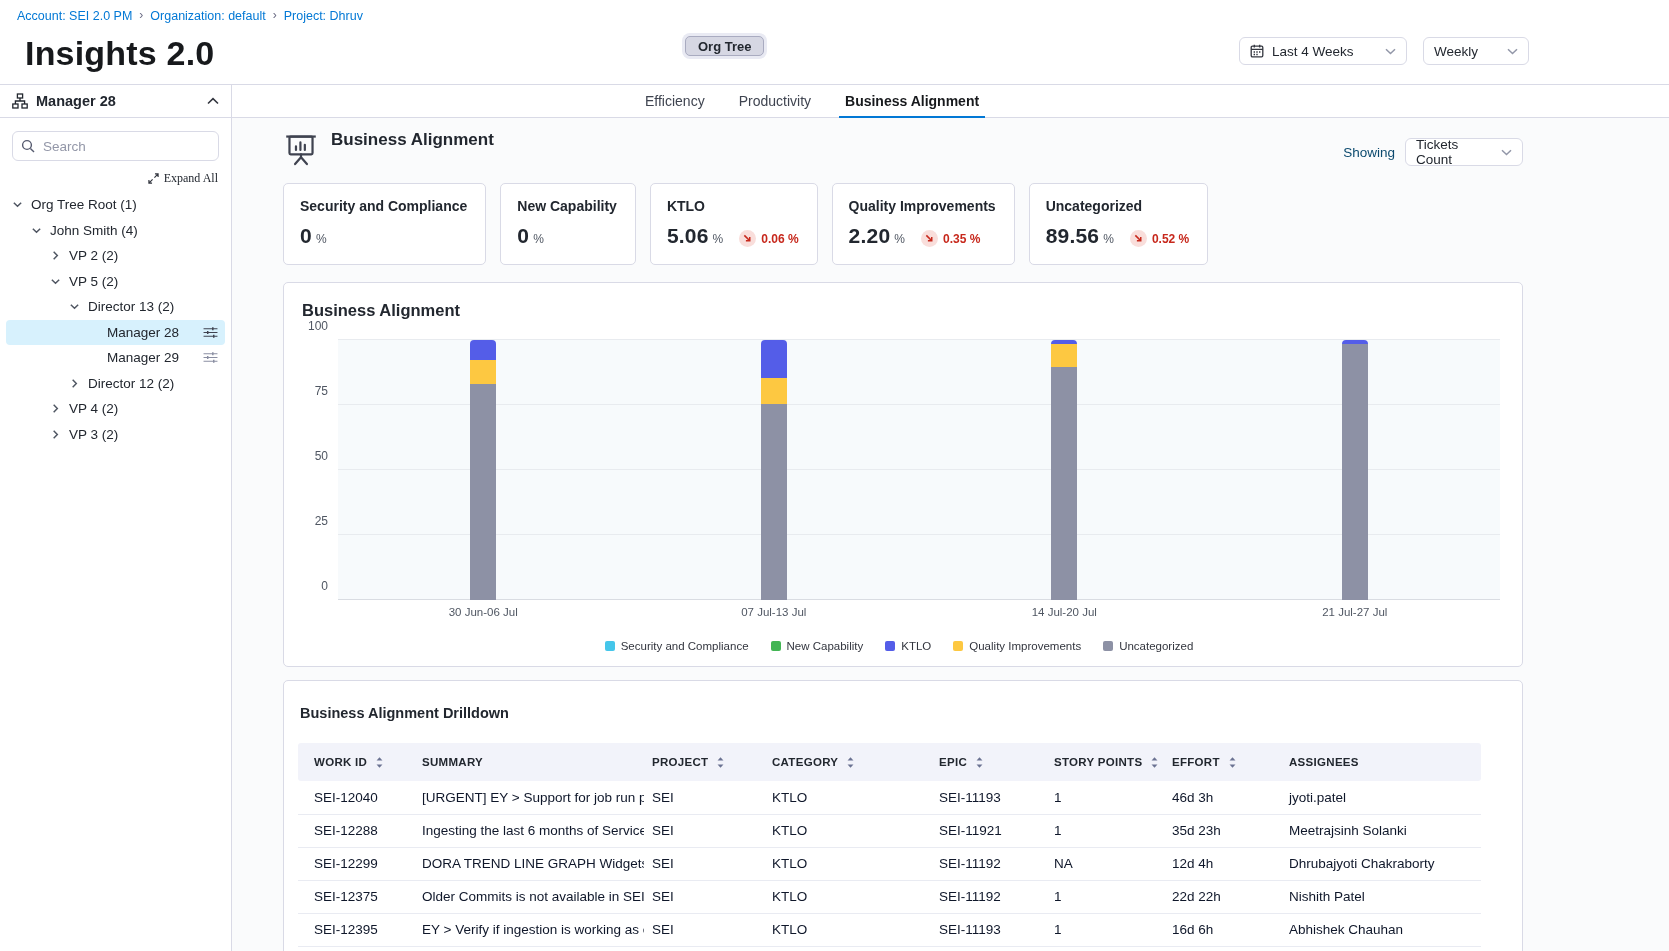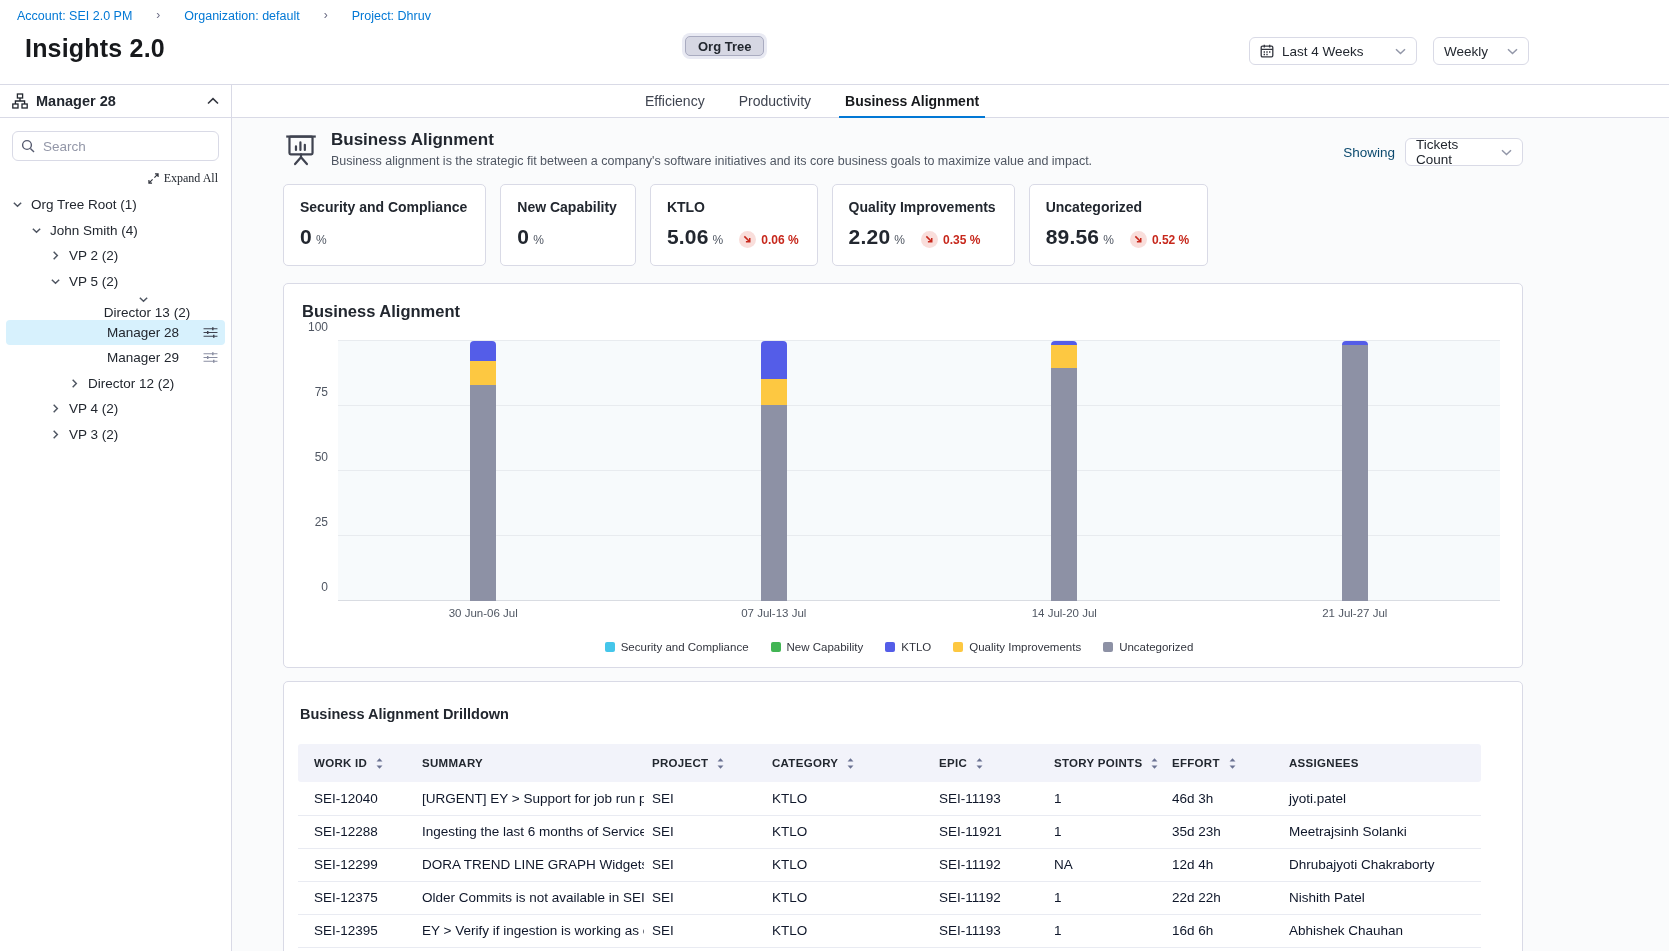--- a/index.html
+++ b/index.html
@@ -2,33 +2,33 @@
 <html><head>
 <meta charset="utf-8">
 <style>
   * { box-sizing: border-box; margin: 0; padding: 0; }
   html,body { width:1669px; height:951px; overflow:hidden; background:#fff;
     font-family:"Liberation Sans","DejaVu Sans",sans-serif; color:#22272f; }
   a { text-decoration:none; }
 
   
   .topbar { position:relative; height:84px; background:#fff; }
-  .breadcrumb { display:flex; align-items:flex-start; gap:24px; padding:9px 2px 0 17px; font-size:12.5px; }
+  .breadcrumb { display:flex; align-items:flex-start; gap:7px; padding:9px 2px 0 17px; font-size:12.5px; }
   .breadcrumb a { color:#0278d5; cursor:pointer; }
   .crumb-sep { color:#6b6d85; font-size:12px; transform:translateY(-1px); }
-  .page-title { position:absolute; left:25px; top:34px; font-size:25px; font-weight:700; color:#17191c; letter-spacing:.2px; }
+  .page-title { position:absolute; left:25px; top:34px; font-size:34px; font-weight:700; color:#17191c; letter-spacing:.2px; }
   .orgtree-btn { position:absolute; left:685px; top:36px; height:20px; padding:0 12px; font-size:13px; font-weight:600;
     color:#22272f; background:#d6d7e3; border:1px solid #a9abc0; border-radius:5px;
     box-shadow:0 0 0 3px #e9eaf3; cursor:pointer; font-family:inherit; }
   .topbar-controls { position:absolute; right:140px; top:37px; display:flex; gap:16px; }
   .select { display:flex; align-items:center; gap:8px; height:28px; padding:0 10px; background:#fff;
     border:1px solid #d9dae6; border-radius:6px; font-size:13.5px; color:#22272f; cursor:pointer; }
   .select .chev { margin-left:auto; display:flex; }
   .sel-daterange { width:168px; }
-  .sel-interval { width:96px; }
+  .sel-interval { width:106px; }
 
   
   .body-row { display:flex; height:867px; border-top:1px solid #d9dae6; }
   .sidebar { width:232px; border-right:1px solid #d9dae6; background:#fff; flex-shrink:0; }
   .main { flex:1; display:flex; flex-direction:column; min-width:0; }
 
   
   .sidebar-header { display:flex; align-items:center; gap:8px; height:33px; padding:0 12px; border-bottom:1px solid #d9dae6; }
   .sidebar-header .sh-label { font-size:14.5px; font-weight:700; }
   .sidebar-header .collapse { margin-left:auto; display:flex; cursor:pointer; }
@@ -203,21 +203,21 @@
           <span>VP 2 (2)</span>
         </div>
         <div class="tree-row" style="padding-left: 44px;">
           <span class="tree-chev">
             <svg width="11" height="11" viewBox="0 0 12 12" fill="none" stroke="#4f5662" stroke-width="1.6">
               <path d="M2 4l4 4 4-4"></path>
             </svg>
           </span>
           <span>VP 5 (2)</span>
         </div>
-        <div class="tree-row" style="padding-left: 63px; flex-direction: column;">
+        <div class="tree-row" style="padding-left: 63px;">
           <span class="tree-chev">
             <svg width="11" height="11" viewBox="0 0 12 12" fill="none" stroke="#4f5662" stroke-width="1.6">
               <path d="M2 4l4 4 4-4"></path>
             </svg>
           </span>
           <span>Director 13 (2)</span>
         </div>
         <div class="tree-row selected" style="padding-left: 82px;">
           <span class="tree-chev"></span>
           <span>Manager 28</span>
@@ -279,21 +279,20 @@
           <span style="display:flex;padding-top:3px">
             <svg width="36" height="34" viewBox="0 0 24 23" fill="none" stroke="#3f4350" stroke-width="1.5">
               <path d="M2 2.4h20"></path>
               <rect x="4.2" y="2.4" width="15.6" height="12" rx="0.8"></rect>
               <path d="M8.6 11.5V9M11.6 11.5V6.4M14.6 11.5V8" stroke-linecap="round"></path>
               <path d="M12 14.4v2.2M8 21l4-4.6 4 4.6" stroke-linecap="round"></path>
             </svg>
           </span>
           <div>
             <h2>Business Alignment</h2>
-            <p>Business alignment is the strategic fit between a company's software initiatives and its core business goals to maximize value and impact.</p>
           </div>
           <div class="showing">
             <span class="showing-label">Showing</span>
             <div class="select sel-showing">
               <span>Tickets Count</span>
               <span class="chev">
                 <svg width="11" height="7" viewBox="0 0 11 7" fill="none" stroke="#9297a8" stroke-width="1.5">
                     <path d="M1 1.2l4.5 4.3L10 1.2"></path>
                   </svg>
               </span>

